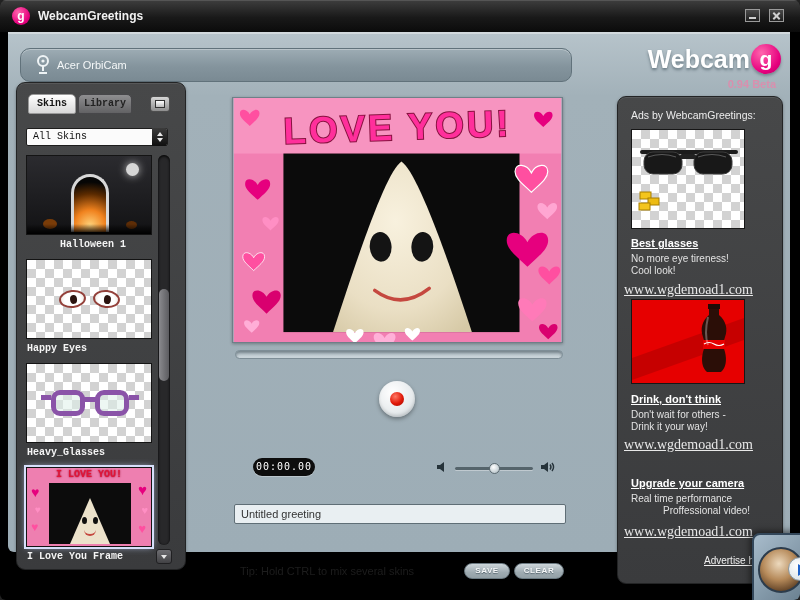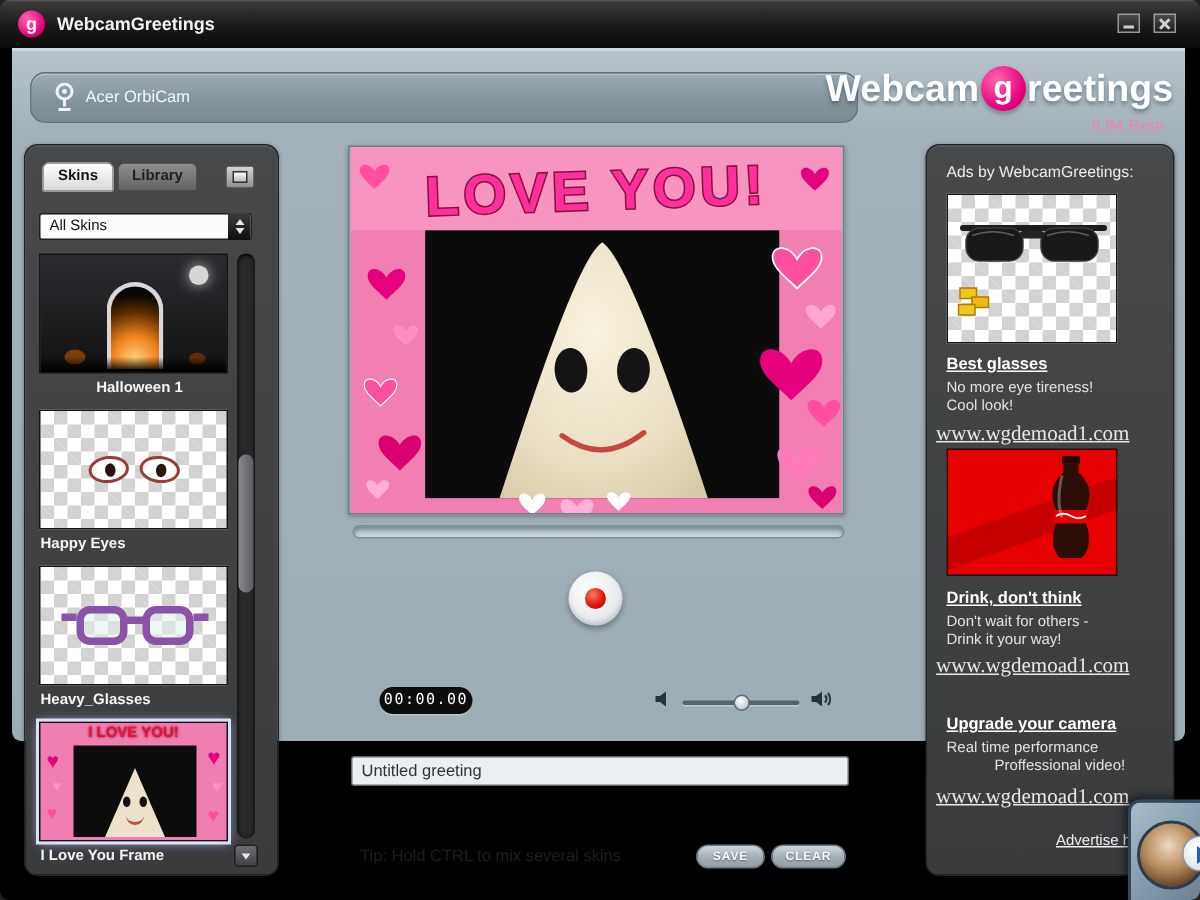--- a/index.html
+++ b/index.html
@@ -11,32 +11,32 @@
   .titlebar{position:absolute;left:0;top:0;width:100%;height:32px;background:linear-gradient(#3e3e3e,#191919 55%,#0b0b0b);box-shadow:inset 0 1px 0 #555;}
   .logo-g{position:absolute;left:12px;top:7px;width:18px;height:18px;border-radius:50%;background:radial-gradient(circle at 35% 30%,#ff66ad,#e6007e 65%,#a8005a);color:#fff;font-weight:bold;font-size:12px;text-align:center;line-height:18px;}
   .title-text{position:absolute;left:38px;top:0;line-height:32px;color:#f2f2f2;font-size:12px;font-weight:bold;}
   .winbtn{position:absolute;top:9px;width:15px;height:13px;border:1px solid #9a9a9a;background:linear-gradient(#4a4a4a,#1e1e1e);}
   .btn-min{right:40px;} .btn-close{right:16px;}
   .btn-min::after{content:"";position:absolute;left:3px;right:3px;bottom:2px;height:2px;background:#cfcfcf;}
   .btn-close::before,.btn-close::after{content:"";position:absolute;left:2px;top:5px;width:9px;height:2px;background:#cfcfcf;}
   .btn-close::before{transform:rotate(45deg);} .btn-close::after{transform:rotate(-45deg);}
 
   
-  .content{position:absolute;left:8px;top:32px;width:782px;height:462px;background:linear-gradient(#b6c3ca,#a2b1b9 12%,#9dadb6);border-top:2px solid #d2d9dd;border-radius:0 0 6px 6px;}
+  .content{position:absolute;left:8px;top:32px;width:782px;height:520px;background:linear-gradient(#b6c3ca,#a2b1b9 12%,#9dadb6);border-top:2px solid #d2d9dd;border-radius:0 0 6px 6px;}
 
   .topbar{position:absolute;left:12px;top:14px;width:552px;height:34px;border-radius:10px;background:linear-gradient(#9dacb4,#8495 60%,#7a8a93);background:linear-gradient(#9dacb4,#84949d 55%,#7a8a93);border:1px solid #61727b;box-shadow:inset 0 1px 0 rgba(255,255,255,.3);}
   .cam-name{position:absolute;left:36px;top:0;line-height:32px;color:#f4f7f8;font-size:11px;}
   .webcam-icon{position:absolute;left:14px;top:6px;}
 
   .brand{position:absolute;right:8px;top:10px;display:flex;align-items:center;color:#fff;font-weight:bold;font-size:25px;text-shadow:0 2px 3px rgba(40,60,70,.5);}
   .brand .g-circle{width:30px;height:30px;border-radius:50%;background:radial-gradient(circle at 35% 30%,#ff66ad,#e6007e 65%,#b40062);font-size:21px;text-align:center;line-height:29px;margin:0 1px;box-shadow:0 2px 3px rgba(40,60,70,.4);text-shadow:none;}
   .brand-version{position:absolute;right:14px;top:44px;font-size:11px;font-weight:bold;color:#d98fae;}
 
   .panel{position:absolute;background:linear-gradient(#474849,#3a3b3d);border:1px solid #232425;border-radius:9px;box-shadow:inset 0 1px 0 rgba(255,255,255,.09),0 1px 3px rgba(0,0,0,.35);}
-  .left-panel{left:8px;top:62px;width:170px;height:488px;}
+  .left-panel{left:8px;top:48px;width:170px;height:488px;font-family:Liberation Mono, monospace;}
   .right-panel{left:609px;top:62px;width:166px;height:488px;}
 
   
   .tab{position:absolute;top:11px;height:20px;border-radius:5px 5px 2px 2px;font-size:10px;font-weight:bold;text-align:center;line-height:18px;}
   .tab-active{left:11px;width:48px;background:linear-gradient(#ffffff,#d8d8d8);color:#151515;border:1px solid #9a9a9a;}
   .tab-inactive{left:61px;width:54px;background:linear-gradient(#8e8e90,#626264);color:#222;border:1px solid #47474a;}
   .popout-btn{position:absolute;left:133px;top:13px;width:20px;height:16px;border-radius:3px;background:linear-gradient(#d6d6d6,#8e8e8e);border:1px solid #4e4e4e;}
   .popout-icon{position:absolute;left:4px;top:3px;width:10px;height:8px;border:1px solid #333;background:linear-gradient(#fff,#bbb);}
 
   .skin-filter{position:absolute;left:9px;top:45px;width:142px;height:18px;background:#fbfbfb;border:1px solid #1d1d1d;border-radius:2px;font-size:10px;color:#111;line-height:16px;padding-left:6px;}
@@ -142,21 +142,20 @@
           <circle cx="8" cy="6" r="1.6" fill="#eef3f5"></circle>
           <path d="M8 11 V16 M4 18 H12" stroke="#eef3f5" stroke-width="2" fill="none"></path>
         </svg>
       </span>
       <span class="cam-name">Acer OrbiCam</span>
     </div>
 
     <div class="brand">
       <span>Webcam</span>
       <span class="g-circle">g</span>
-      <span>reetings</span>
     </div>
     <div class="brand-version">0.94 Beta</div>
 
     <div class="panel left-panel">
       <div class="tab tab-active">Skins</div>
       <div class="tab tab-inactive">Library</div>
       <div class="popout-btn">
         <div class="popout-icon"></div>
       </div>
 

